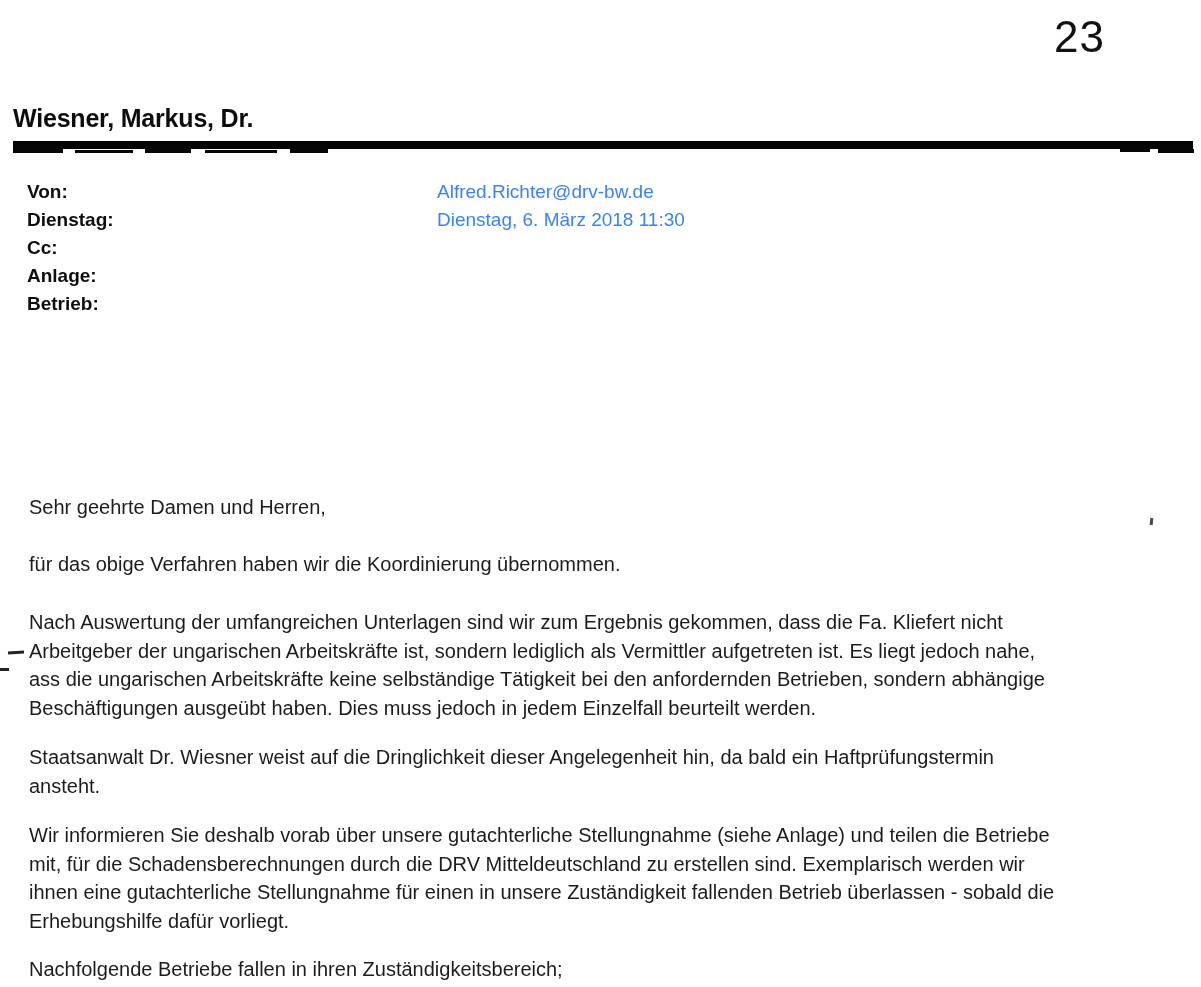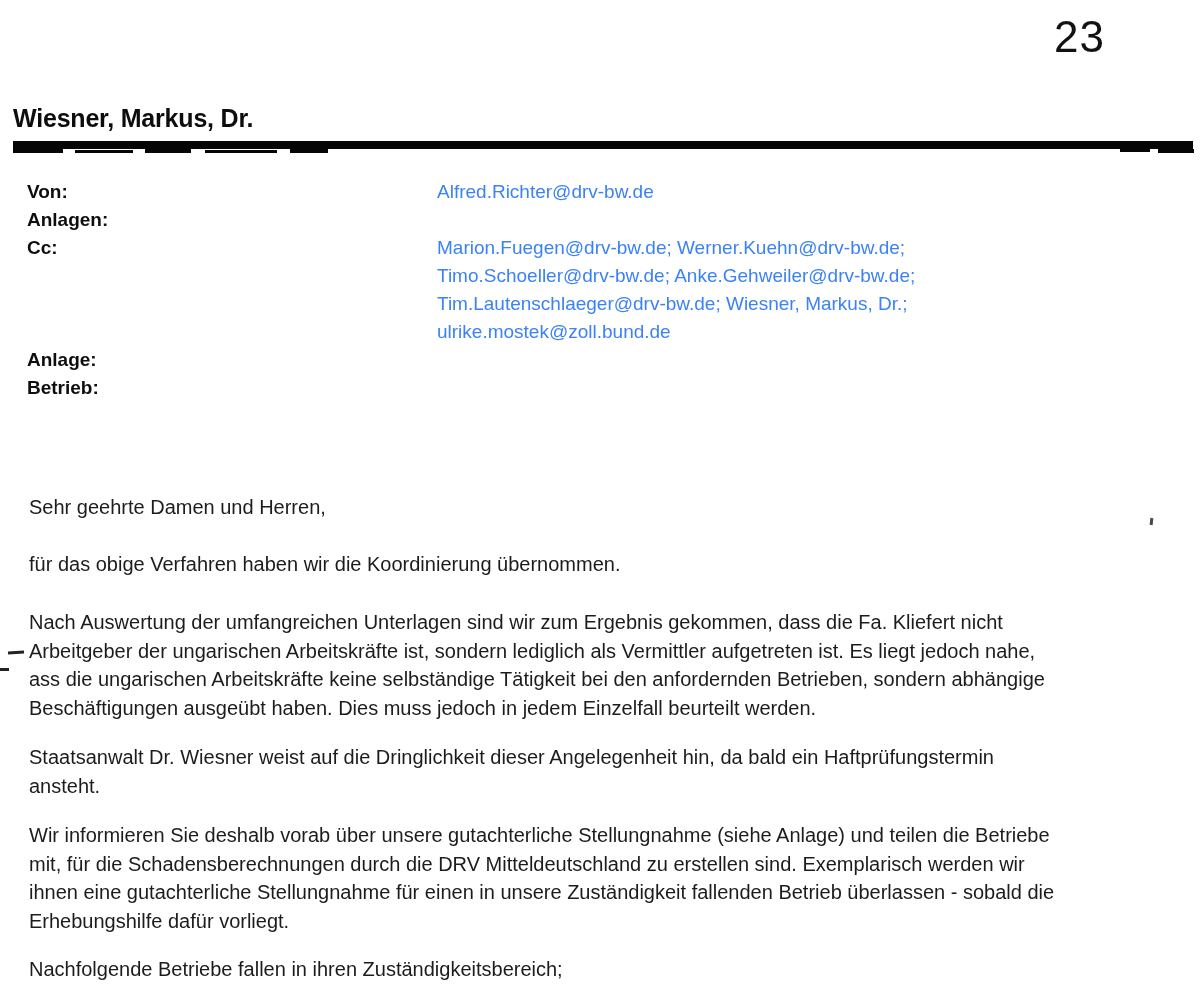--- a/index.html
+++ b/index.html
@@ -103,28 +103,25 @@
   <div class="rule-frag rf5"></div>
   <div class="rule-frag rf6"></div>
   <div class="rule-frag rf7"></div>
 
   <div class="fields">
     <div class="frow">
       <div class="flabel">Von:</div>
       <div class="fvalue">Alfred.Richter@drv-bw.de</div>
     </div>
     <div class="frow">
-      <div class="flabel">Anlagen:</div>
+      <div class="flabel">Dienstag:</div>
+      <div class="fvalue">Dienstag, 6. März 2018 11:30</div>
     </div>
     <div class="frow">
       <div class="flabel">Cc:</div>
-      <div class="fvalue">Marion.Fuegen@drv-bw.de; Werner.Kuehn@drv-bw.de;
-Timo.Schoeller@drv-bw.de; Anke.Gehweiler@drv-bw.de;
-Tim.Lautenschlaeger@drv-bw.de; Wiesner, Markus, Dr.;
-ulrike.mostek@zoll.bund.de</div>
     </div>
     <div class="frow">
       <div class="flabel">Anlage:</div>
     </div>
     <div class="frow">
       <div class="flabel">Betrieb:</div>
     </div>
   </div>
 
   <div class="para p1">Sehr geehrte Damen und Herren,</div>

